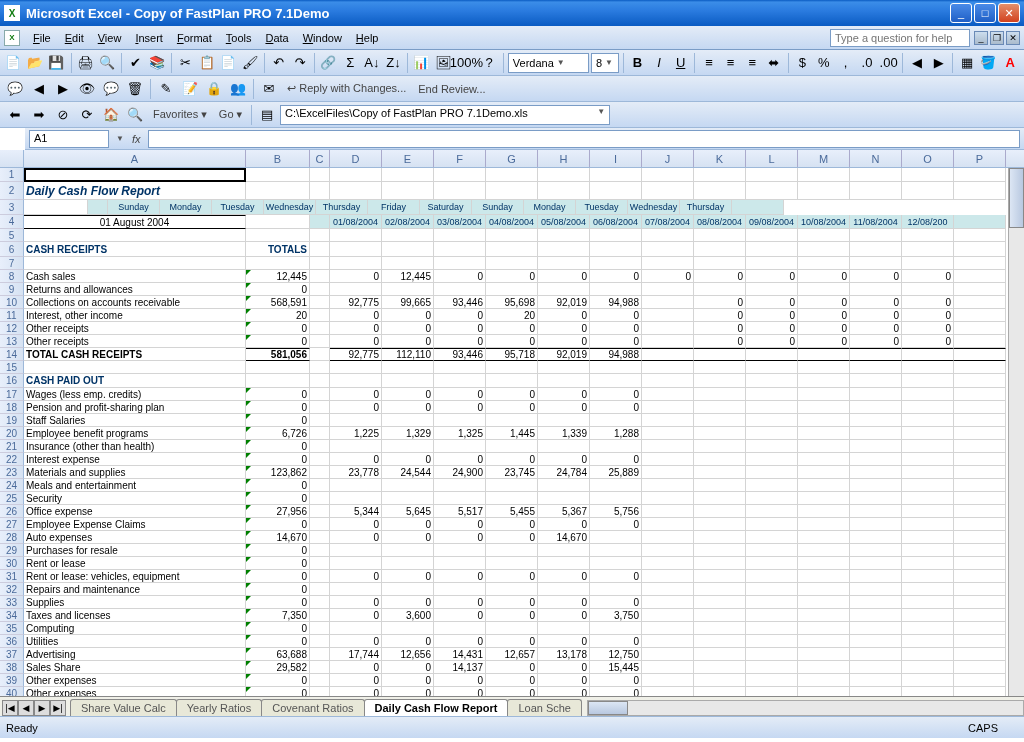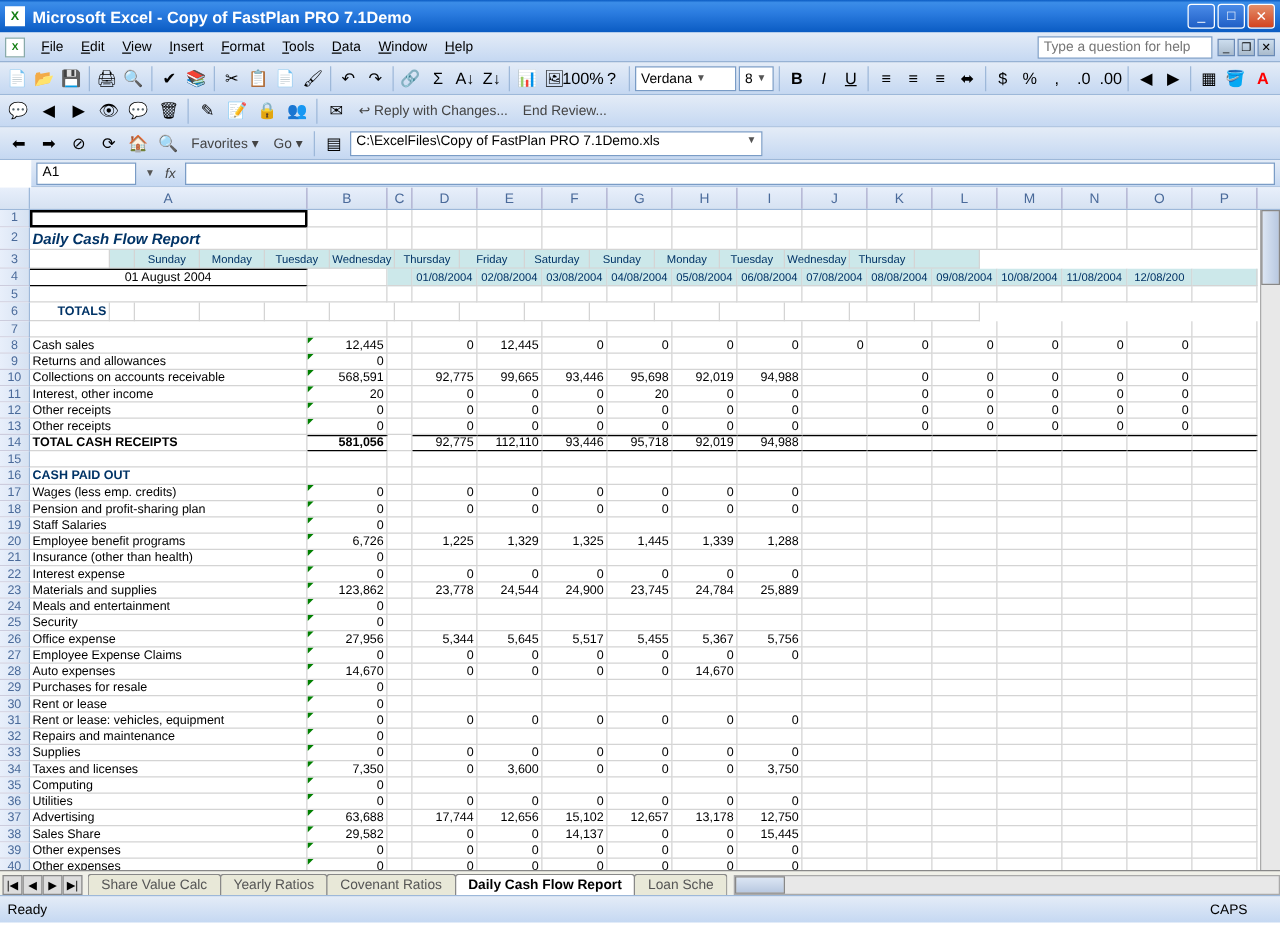--- a/index.html
+++ b/index.html
@@ -329,20 +329,21 @@
         <div class="cell colJ num"></div>
         <div class="cell colK num"></div>
         <div class="cell colL num"></div>
         <div class="cell colM num"></div>
         <div class="cell colN num"></div>
         <div class="cell colO num"></div>
         <div class="cell colP num"></div>
       </div>
       <div class="row h15">
         <div class="rowhead">6</div>
+        <div class="cell colA bold-blue">CASH RECEIPTS</div>
         <div class="cell colB bold-blue" style="justify-content: flex-end;">TOTALS</div>
         <div class="cell colC"></div>
         <div class="cell colD num"></div>
         <div class="cell colE num"></div>
         <div class="cell colF num"></div>
         <div class="cell colG num"></div>
         <div class="cell colH num"></div>
         <div class="cell colI num"></div>
         <div class="cell colJ num"></div>
         <div class="cell colK num"></div>
@@ -922,21 +923,21 @@
         <div class="cell colO num"></div>
         <div class="cell colP num"></div>
       </div>
       <div class="row">
         <div class="rowhead">37</div>
         <div class="cell colA">Advertising</div>
         <div class="cell colB num greentri">63,688</div>
         <div class="cell colC"></div>
         <div class="cell colD num">17,744</div>
         <div class="cell colE num">12,656</div>
-        <div class="cell colF num">15,102</div>
+        <div class="cell colF num">14,431</div>
         <div class="cell colG num">12,657</div>
         <div class="cell colH num">13,178</div>
         <div class="cell colI num">12,750</div>
         <div class="cell colJ num"></div>
         <div class="cell colK num"></div>
         <div class="cell colL num"></div>
         <div class="cell colM num"></div>
         <div class="cell colN num"></div>
         <div class="cell colO num"></div>
         <div class="cell colP num"></div>

